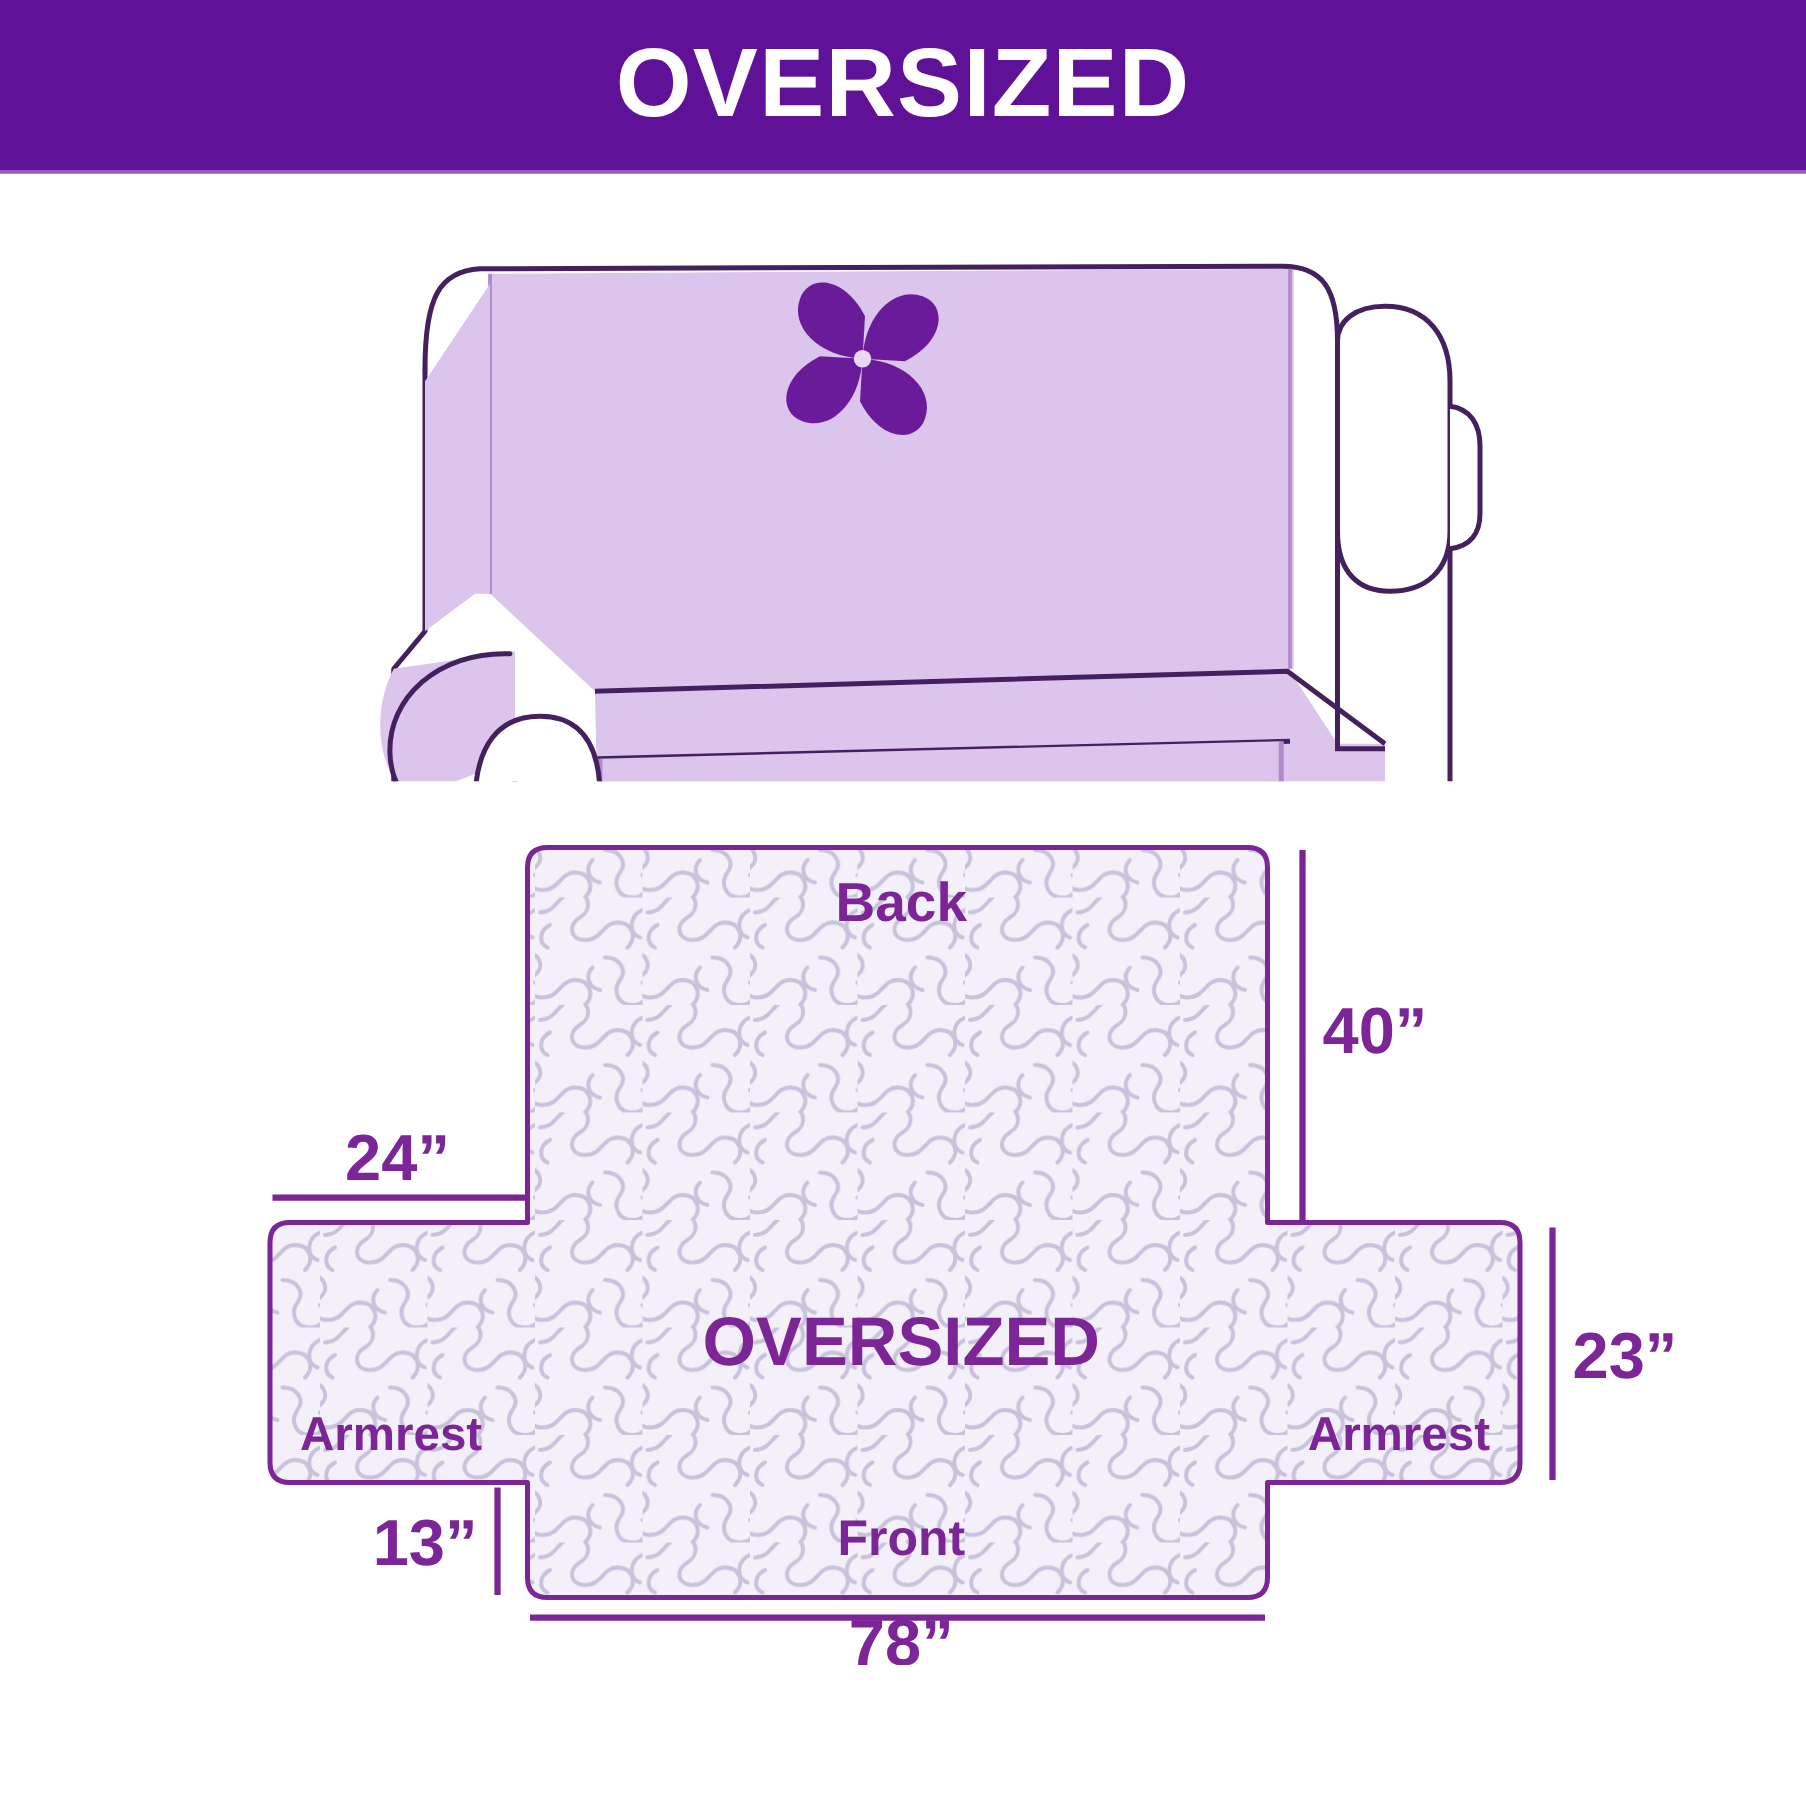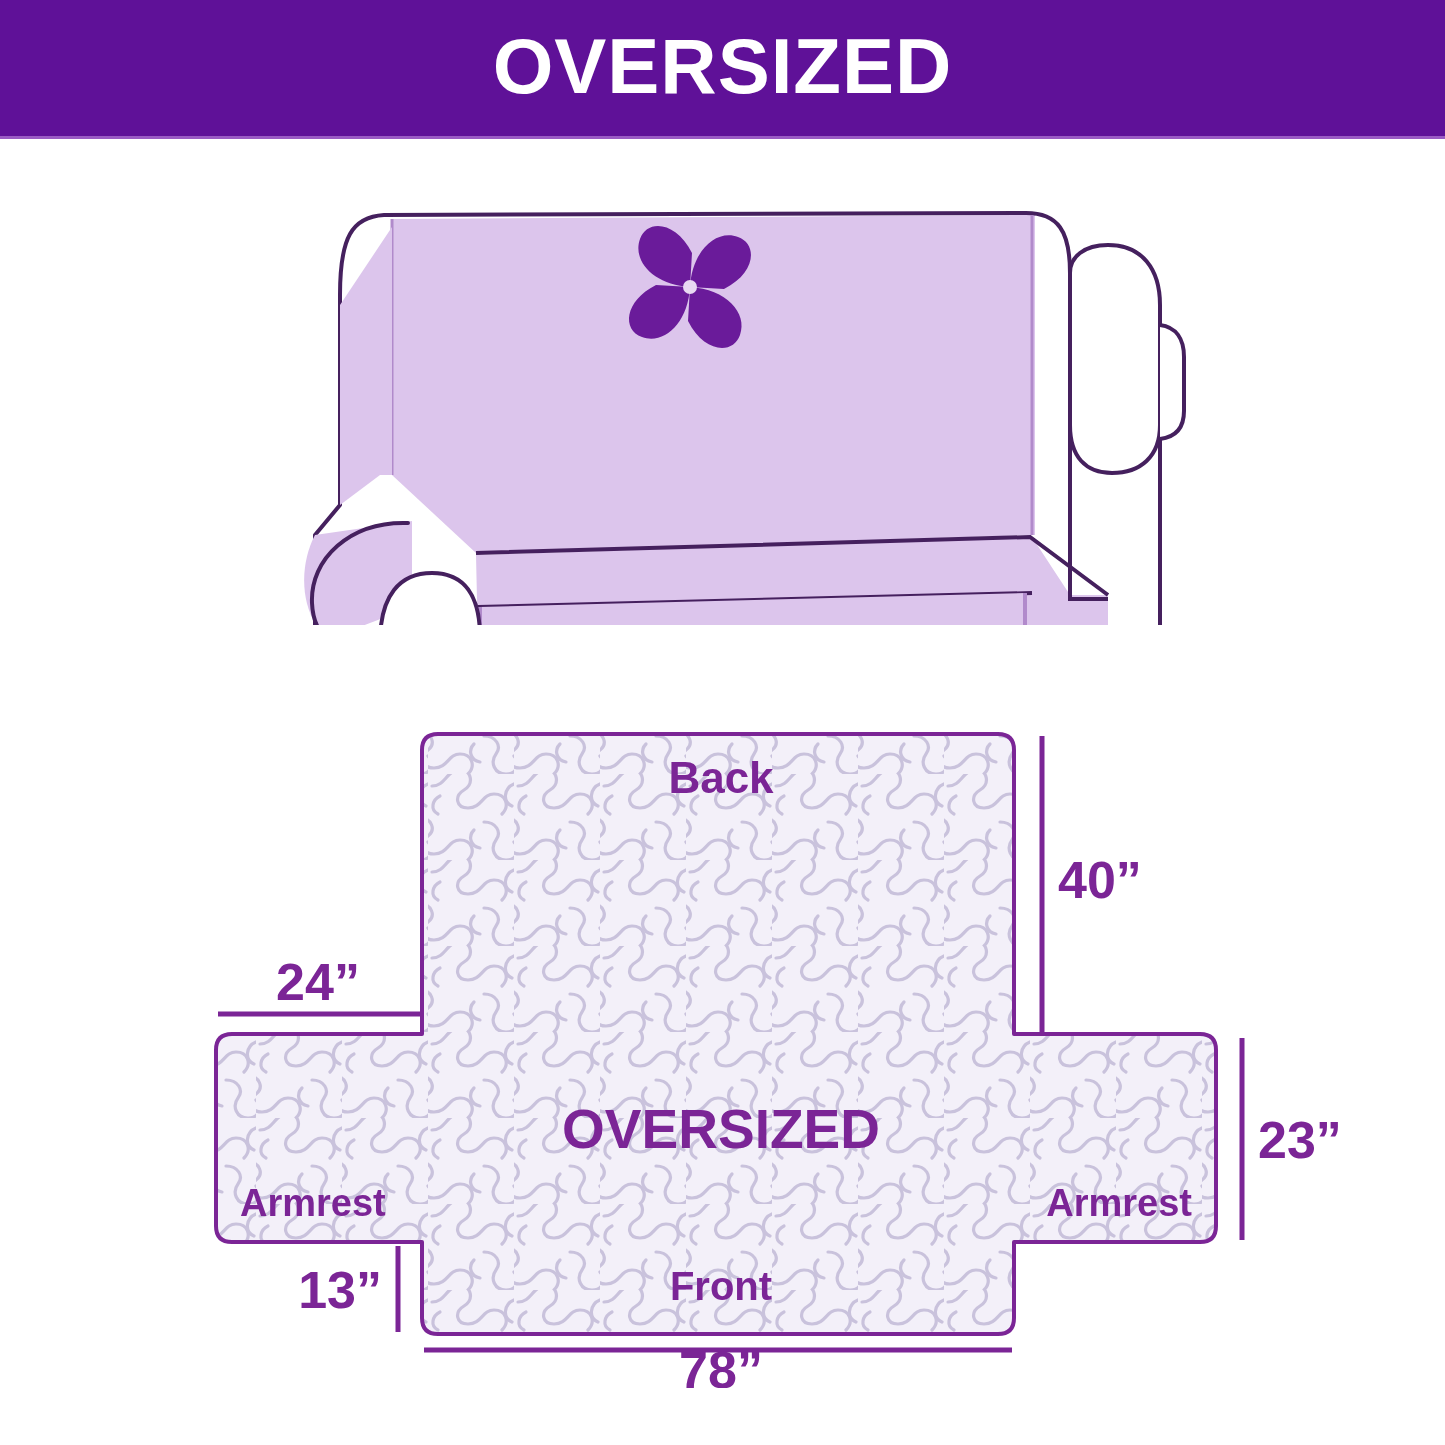--- a/index.html
+++ b/index.html
@@ -54,21 +54,21 @@
     top: 175px;
     width: 910px;
     height: 450px;
   }
   #sofa-illustration svg { display: block; }
 
   
   #flat-diagram {
     position: absolute;
     left: 170px;
-    top: 688px;
+    top: 632px;
     width: 1180px;
     height: 700px;
     text-decoration: underline;
   }
   #flat-diagram svg { display: block; }
 
   
   .dim-label {
     font-family: "Liberation Sans", sans-serif;
     font-weight: bold;

